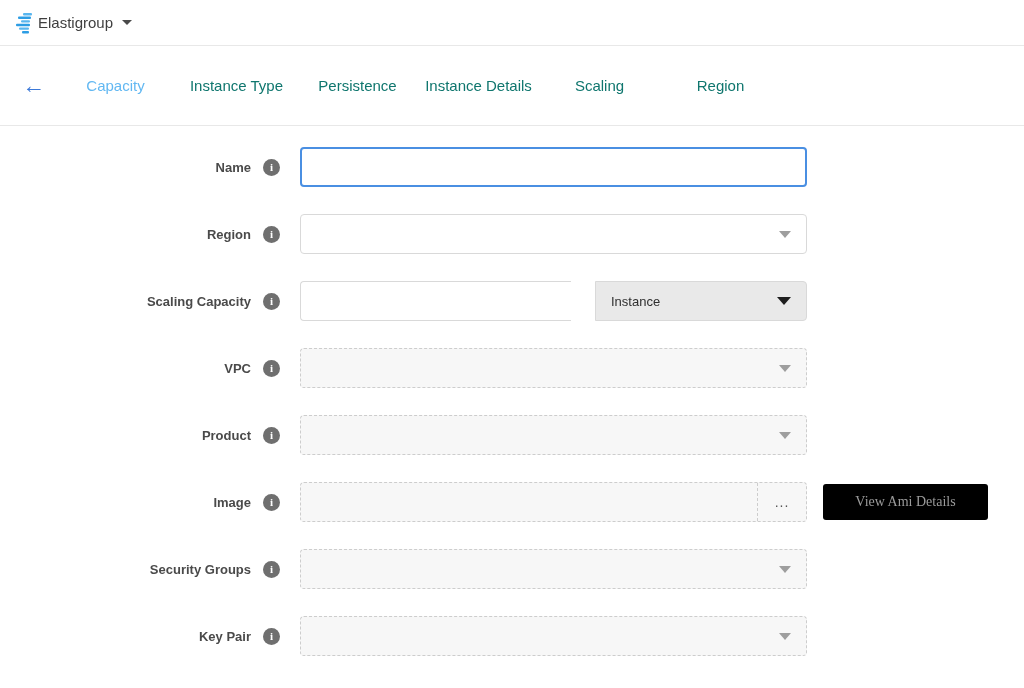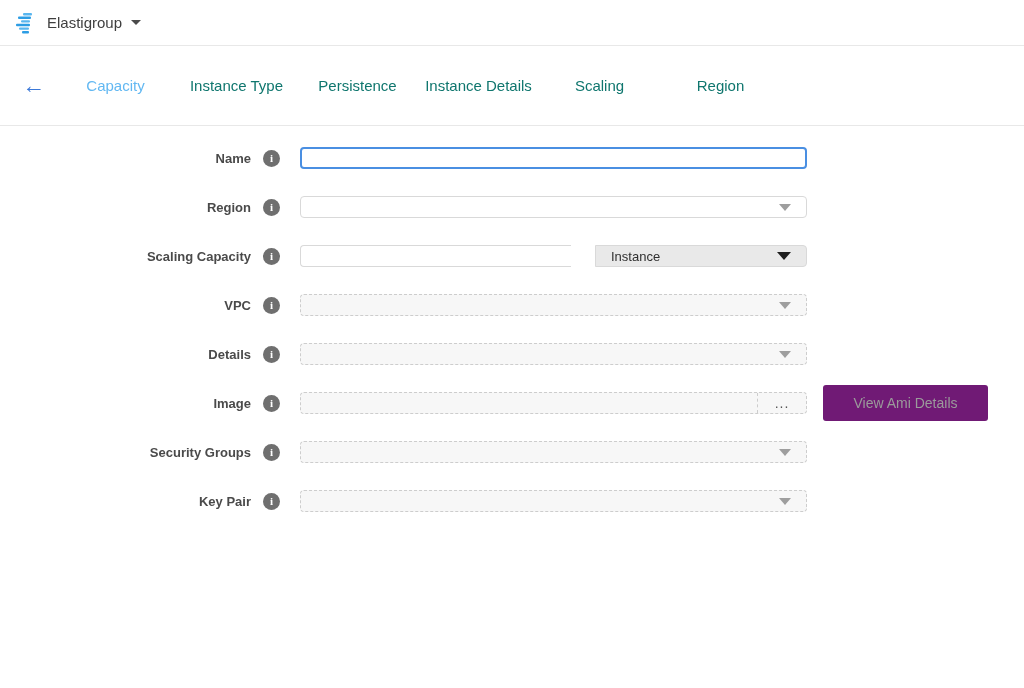--- a/index.html
+++ b/index.html
@@ -3,39 +3,39 @@
 <meta charset="utf-8">
 <style>
   * { margin:0; padding:0; box-sizing:border-box; }
   html,body { width:1024px; height:688px; background:#fff; overflow:hidden;
               font-family:"Liberation Sans", sans-serif; color:#3d3d3d; }
 
   
   .app-header { height:46px; display:flex; align-items:center; padding-left:14px;
                 border-bottom:1px solid #e8e8e8; background:#fff; }
   .logo { width:24px; height:24px; display:inline-flex; }
-  .product-switcher { display:flex; align-items:center; margin-left:9px; cursor:pointer; }
+  .product-switcher { display:flex; align-items:center; margin-left:0; cursor:pointer; }
   .product-switcher .name { font-size:15px; color:#3f3f3f; }
   .caret-down-dark { width:0; height:0; margin-left:9px;
                      border-left:5px solid transparent; border-right:5px solid transparent;
                      border-top:5px solid #4a4a4a; }
 
   
   .wizard-nav { height:80px; display:flex; align-items:center;
                 border-bottom:1px solid #e8e8e8; background:#fff; }
   .back-btn { width:30px; margin-left:22px; font-size:23px; line-height:1;
               color:#3b78d8; cursor:pointer; }
   .tabs { display:flex; margin-left:3px; }
   .tab { width:121px; text-align:center; font-size:15px; color:#0f766e;
          cursor:pointer; white-space:nowrap; }
   .tab.active { color:#62b8f2; }
 
   
   .form { padding-top:21px; }
-  .row { display:flex; align-items:center; height:22px; margin-bottom:27px; }
+  .row { display:flex; align-items:center; height:40px; margin-bottom:27px; }
   .lbl { width:251px; text-align:right; font-size:13px; font-weight:bold; color:#4a4a4a; }
   .info { width:17px; height:17px; margin-left:12px; flex:0 0 auto;
           border-radius:50%; background:#6f6f6f; color:#fff;
           font-size:11px; font-weight:bold; line-height:17px; text-align:center;
           font-family:"Liberation Serif", serif; cursor:pointer; }
   .ctrl { width:507px; margin-left:20px; height:100%; position:relative; }
   .side { width:165px; margin-left:16px; }
 
   .text-input { width:100%; height:100%; border:1px solid #d9d9d9; border-radius:4px;
                 padding:0 12px; font-size:14px; color:#333; outline:none; background:#fff; }
@@ -61,23 +61,23 @@
                       border-left:7px solid transparent; border-right:7px solid transparent;
                       border-top:8px solid #1e1e1e; }
 
   .image-group { display:flex; height:100%; border:1px dashed #cdcdcd;
                  border-radius:4px; background:#f7f7f7; }
   .image-value { flex:1; }
   .browse { width:49px; border-left:1px dashed #cdcdcd; display:flex;
             align-items:center; justify-content:center; font-size:14px;
             color:#555; letter-spacing:1px; cursor:pointer; }
 
-  .gray-btn { width:100%; height:36px; background:#701a75; border:none;
+  .gray-btn { width:100%; height:36px; background:#000000; border:none;
               border-radius:3px; font-size:14px; color:#9b9b9b;
-              font-family:Liberation Sans, sans-serif; cursor:pointer; }
+              font-family:Liberation Serif, serif; cursor:pointer; }
 </style>
 </head>
 <body>
 
 <header class="app-header">
   <span class="logo">
     <svg viewBox="0 0 24 24" width="24" height="24" aria-hidden="true">
       <rect x="9" y="2" width="9" height="2.4" rx="1" fill="#59b6ef"></rect>
       <rect x="4" y="5.6" width="13" height="2.4" rx="1" fill="#2d9de4"></rect>
       <rect x="7" y="9.2" width="9" height="2.4" rx="1" fill="#59b6ef"></rect>
@@ -142,21 +142,21 @@
     <span class="lbl">VPC</span>
     <span class="info">i</span>
     <div class="ctrl">
       <div class="select disabled">
         <span class="caret-gray"></span>
       </div>
     </div>
   </div>
 
   <div class="row">
-    <span class="lbl">Details</span>
+    <span class="lbl">Product</span>
     <span class="info">i</span>
     <div class="ctrl">
       <div class="select disabled">
         <span class="caret-gray"></span>
       </div>
     </div>
   </div>
 
   <div class="row">
     <span class="lbl">Image</span>

